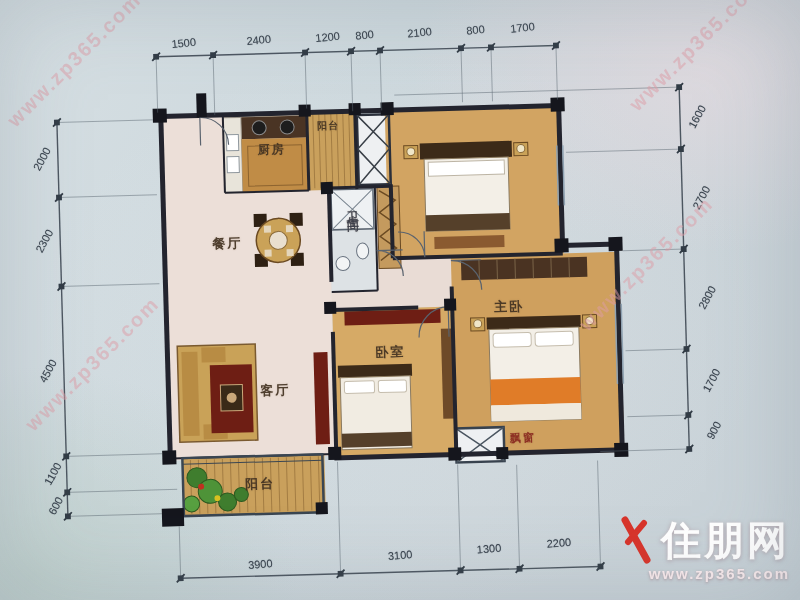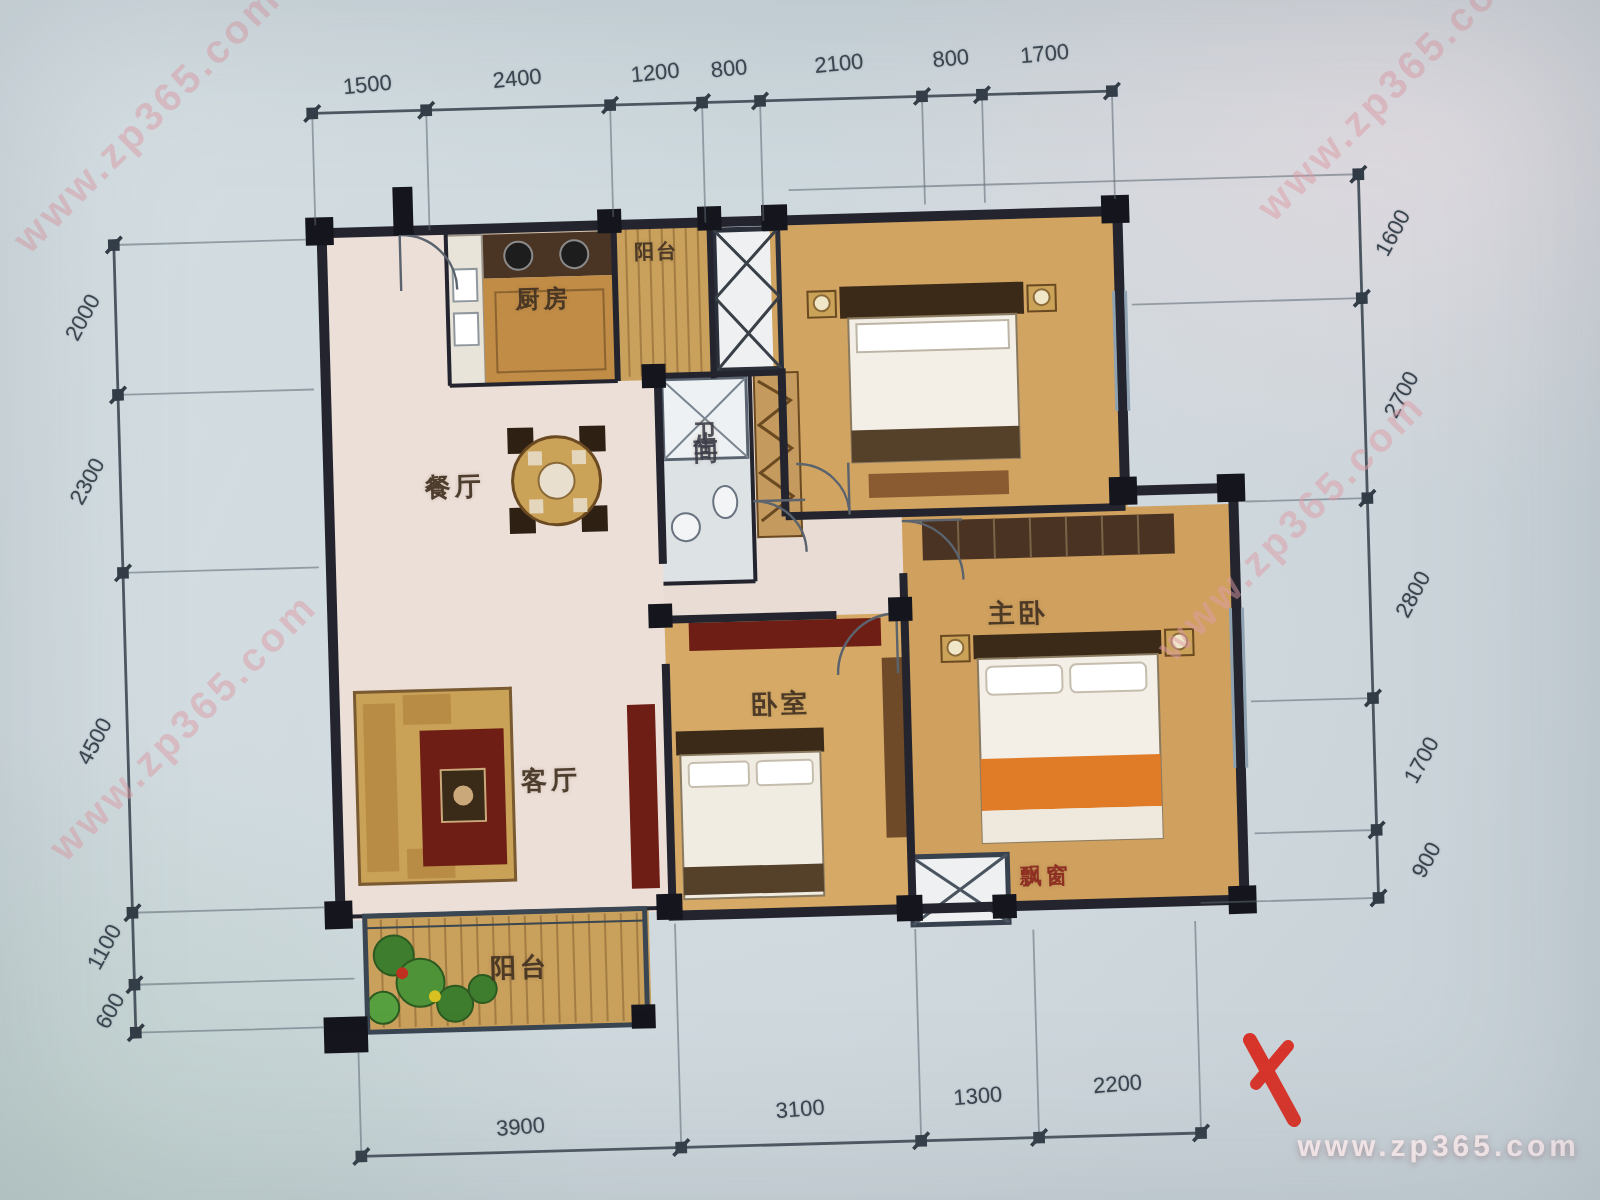--- a/index.html
+++ b/index.html
@@ -323,15 +323,16 @@
   <div class="wm" style="left:-14px;top:52px;">www.zp365.com</div>
   <div class="wm" style="left:608px;top:36px;">www.zp365.com</div>
   <div class="wm" style="left:558px;top:256px;">www.zp365.com</div>
   <div class="wm" style="left:4px;top:356px;">www.zp365.com</div>
 
   <div class="logo">
     <svg class="logo-mark" width="34" height="50" viewBox="0 0 34 50">
       <path d="M7,4 L29,44" stroke="#d8342a" stroke-width="7" stroke-linecap="round" fill="none"></path>
       <path d="M26,7 L10,26" stroke="#d8342a" stroke-width="6" stroke-linecap="round" fill="none"></path>
     </svg>
+    <div class="logo-cn">住朋网</div>
     <div class="logo-url">www.zp365.com</div>
   </div>
 </div>
 
 </body></html>

